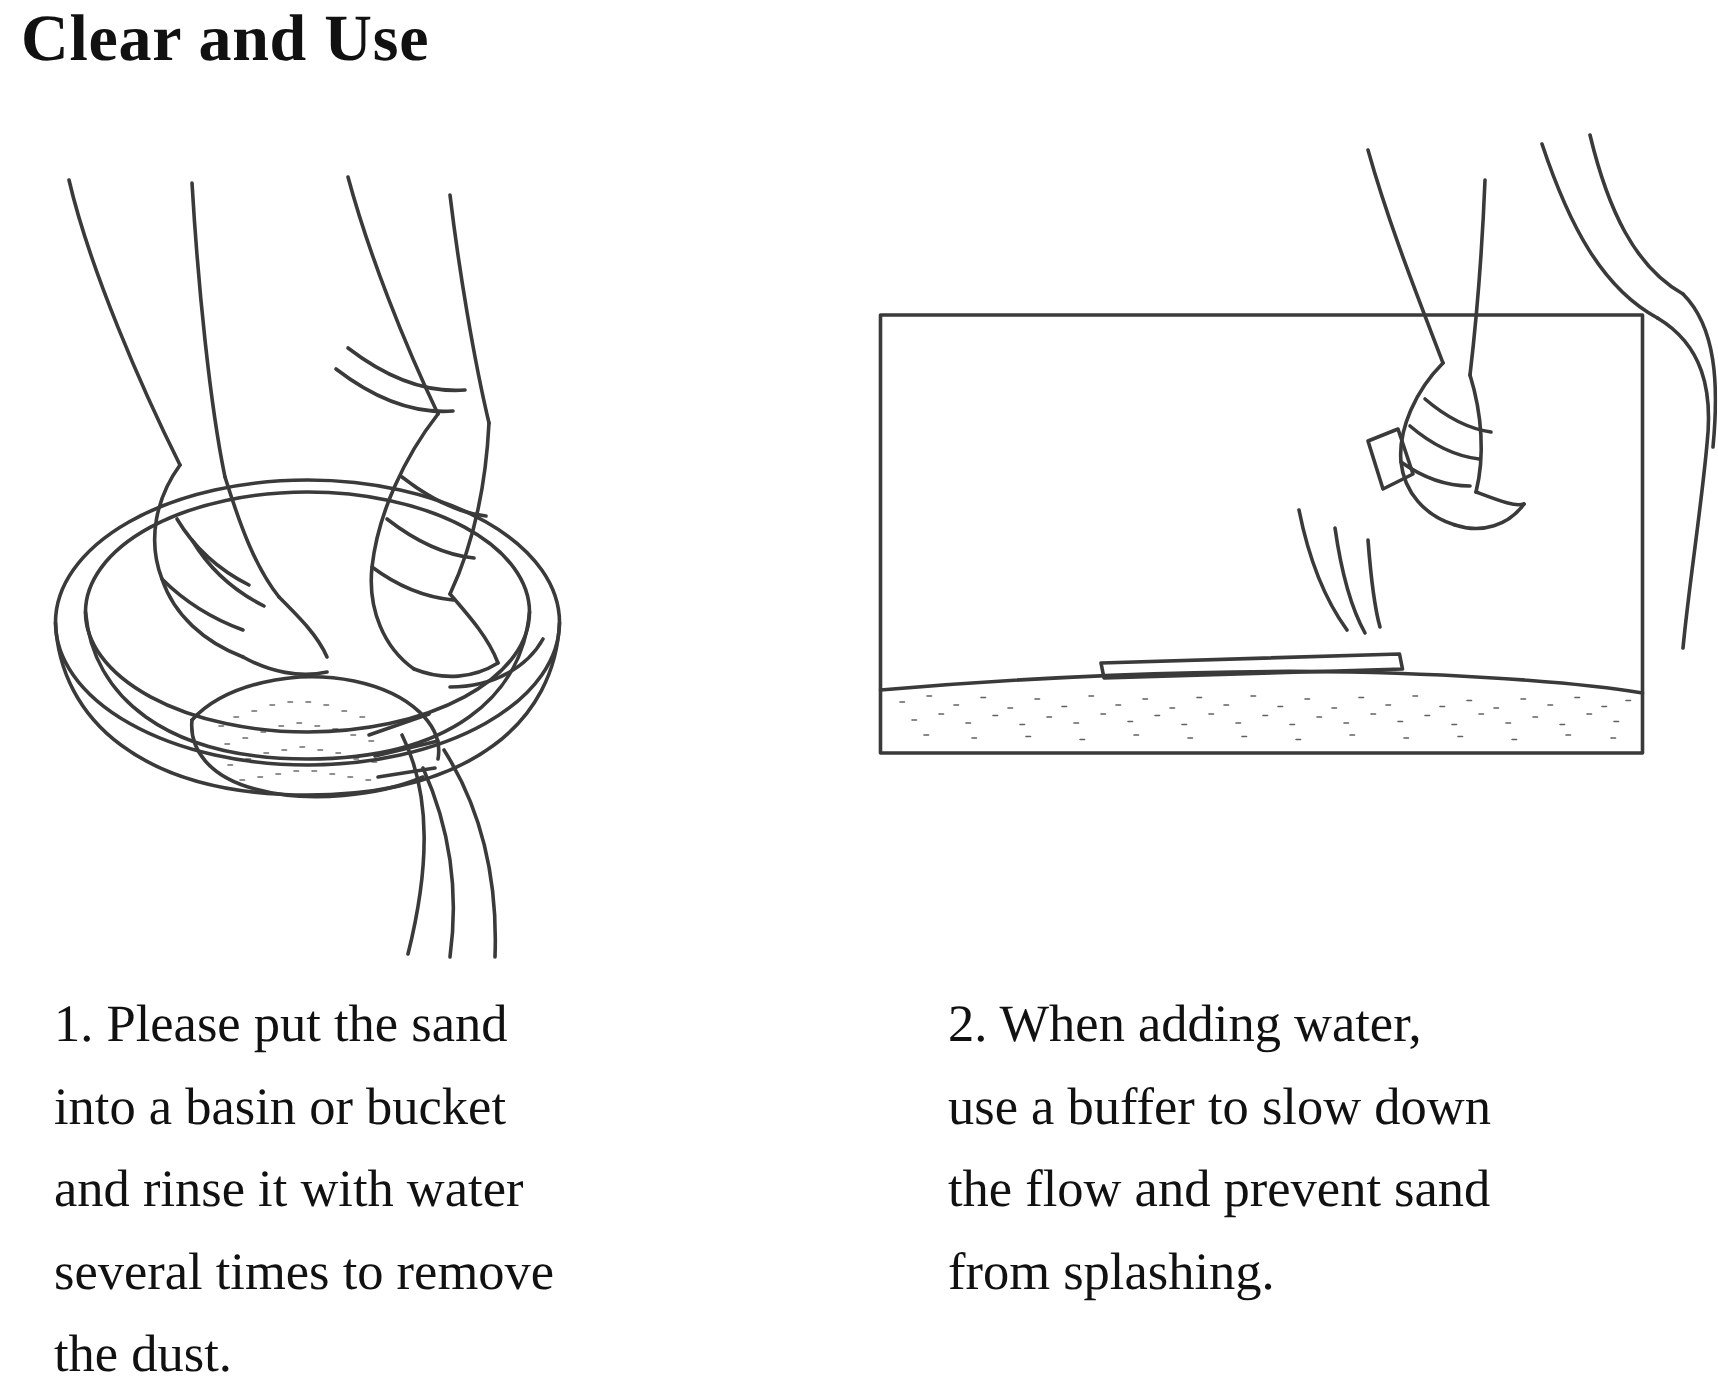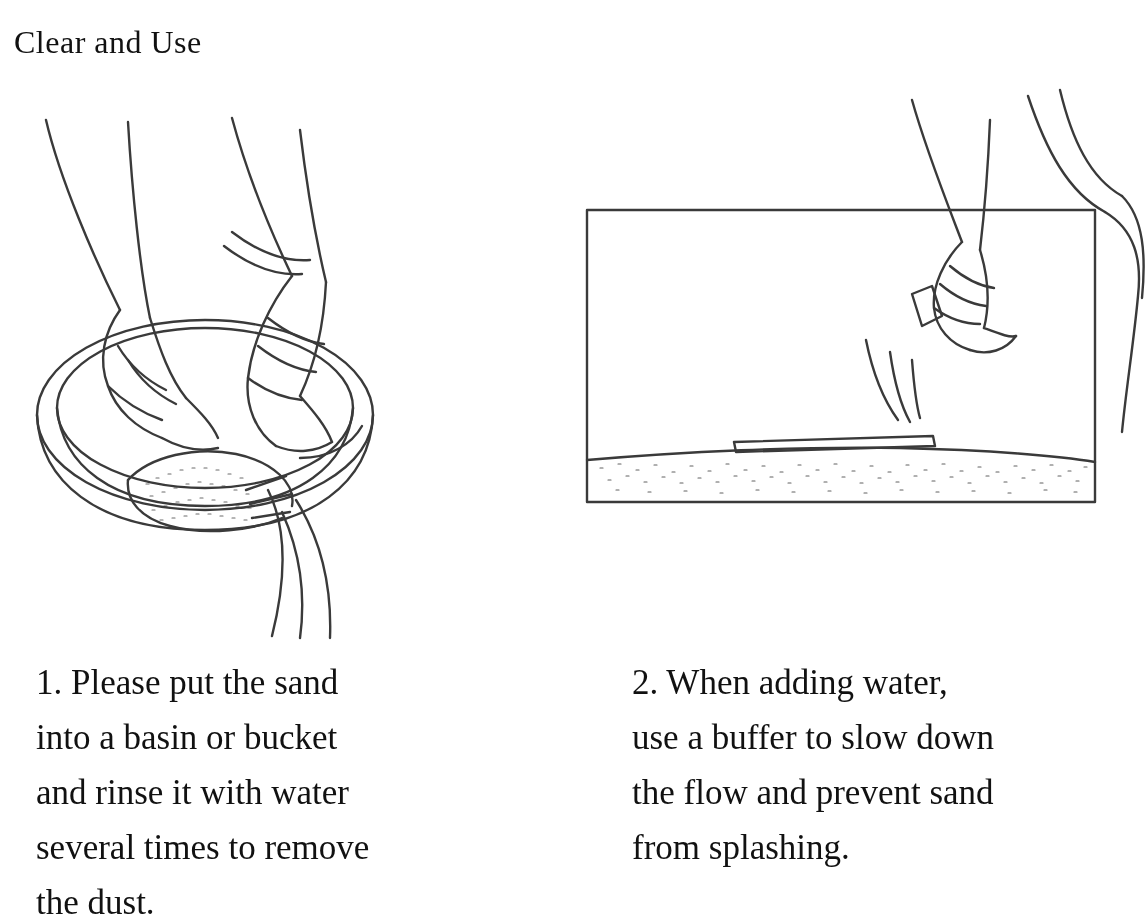--- a/index.html
+++ b/index.html
@@ -20,27 +20,26 @@
     width: 1145px;
     height: 924px;
     box-sizing: border-box;
     padding: 0;
   }
   .page-title {
     position: absolute;
     left: 14px;
     top: 0px;
     font-family: "Liberation Serif", serif;
-    font-weight: normal;
-    font-size: 32px;
+    font-weight: bold;
+    font-size: 44px;
     line-height: 52px;
     letter-spacing: 0.5px;
     color: #111111;
     white-space: nowrap;
-    margin-top: 16px;
   }
   .panels {
     position: absolute;
     left: 0;
     top: 60px;
     width: 1145px;
     height: 600px;
   }
   .panel {
     position: absolute;

